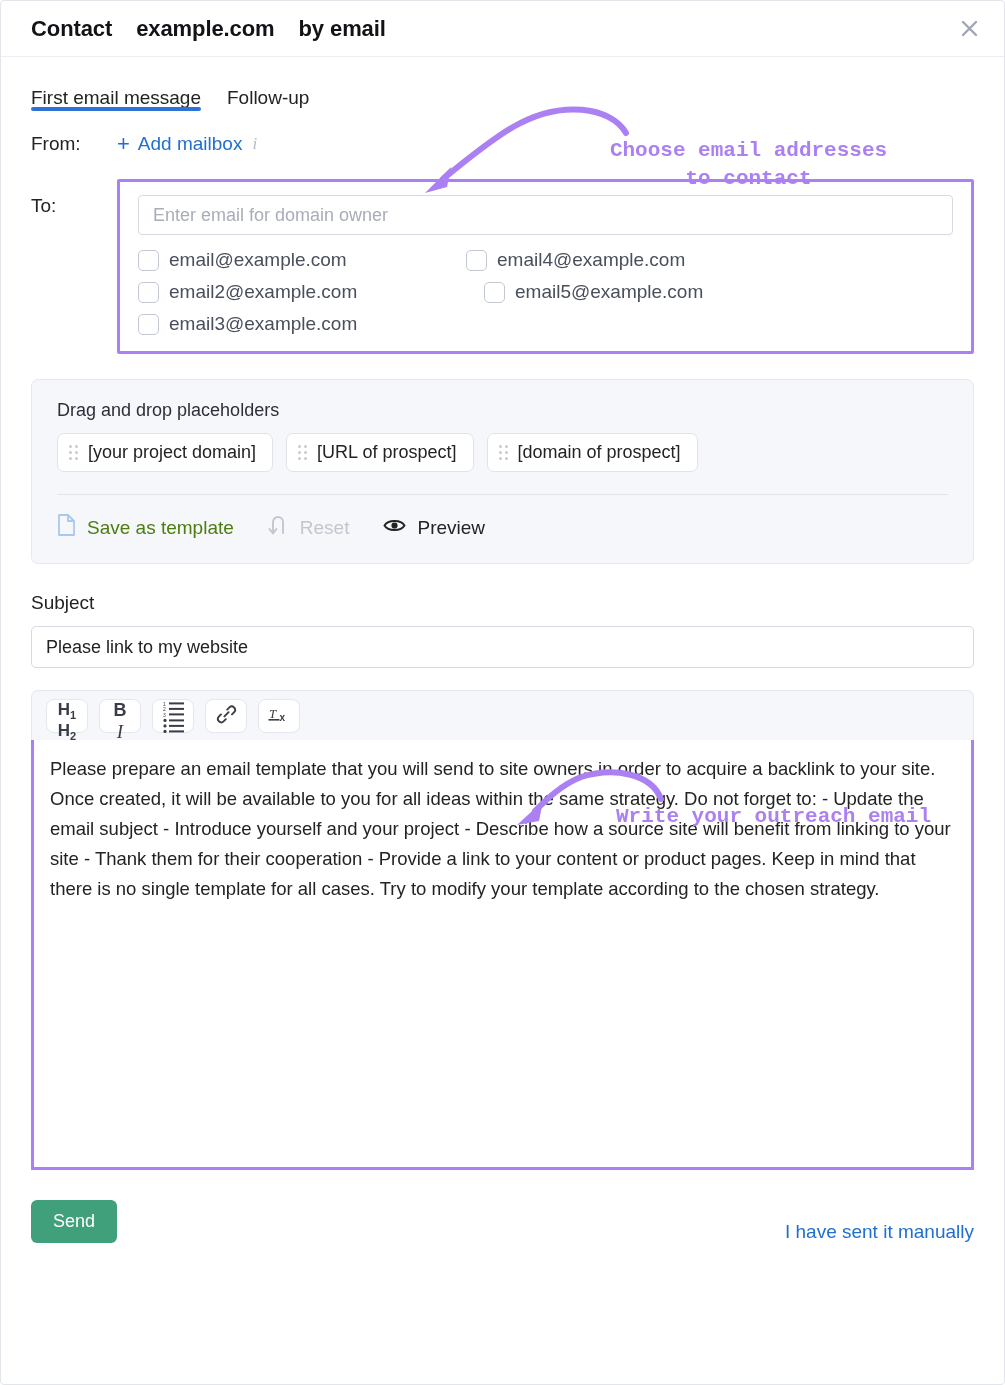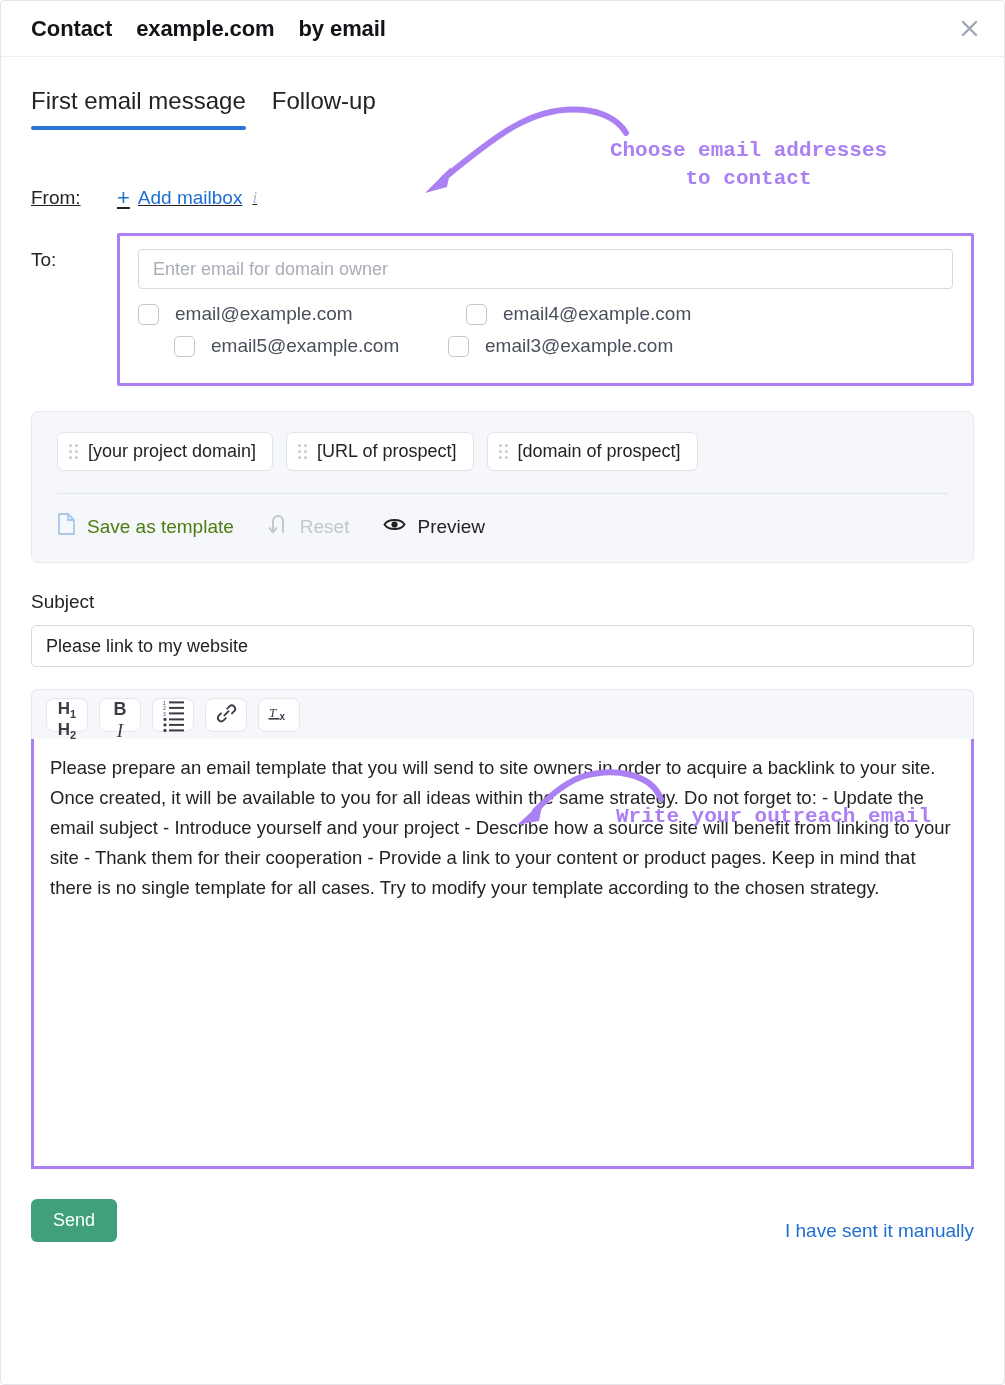--- a/index.html
+++ b/index.html
@@ -63,43 +63,42 @@
     position: relative;
   }
 
   
   .tabs {
     display: flex;
     gap: 26px;
     margin-top: 30px;
   }
   .tab {
-    font-size: 24px;
-    color: #232323;
-    padding-bottom: 15px;
+    font-size: 19px;
+    color: #232323;
+    padding-bottom: 2px;
     cursor: pointer;
     position: relative;
   }
   .tab.active { font-weight: normal; }
   .tab.active::after {
     content: "";
     position: absolute;
     left: 0; right: 0; bottom: 0;
     height: 4px;
     background: #2f72d6;
     border-radius: 2px;
   }
 
   
   .row-from {
     display: flex;
     align-items: center;
-    margin-top: 55px;
+    margin-top: 20px;
     height: 26px;
-    text-decoration: underline;
   }
   .row-label {
     font-size: 19px;
     color: #232323;
     width: 86px;
     flex: 0 0 86px;
   }
   .add-mailbox {
     display: inline-flex;
     align-items: center;
@@ -153,21 +152,21 @@
 
   .email-grid {
     margin-top: 14px;
     display: grid;
     grid-template-columns: 310px 1fr;
     row-gap: 10px;
   }
   .email-item {
     display: flex;
     align-items: center;
-    gap: 16px;
+    gap: 10px;
     cursor: pointer;
   }
   .email-item.col2-a { padding-left: 18px; }
   .email-item.col2-b { padding-left: 36px; }
   .chk {
     width: 21px;
     height: 21px;
     border: 1px solid #c3c7d1;
     border-radius: 5px;
     background: #fff;
@@ -388,35 +387,40 @@
         <input class="email-input" type="text" value="" placeholder="Enter email for domain owner" style="">
         <div class="email-grid">
           <label class="email-item">
             <span class="chk"></span>
             <span class="email-text">email@example.com</span>
           </label>
           <label class="email-item col2-a">
             <span class="chk"></span>
             <span class="email-text">email4@example.com</span>
           </label>
+          <label class="email-item">
+            <span class="chk"></span>
+            <span class="email-text">email2@example.com</span>
+          </label>
           <label class="email-item col2-b">
             <span class="chk"></span>
             <span class="email-text">email5@example.com</span>
           </label>
           <label class="email-item">
             <span class="chk"></span>
             <span class="email-text">email3@example.com</span>
           </label>
           <span></span>
         </div>
       </div>
     </div>
 
     
     <div class="ph-panel">
+      <div class="ph-title">Drag and drop placeholders</div>
       <div class="ph-chips">
         <div class="chip">
           <span class="grip">
               <i></i>
               <i></i>
               <i></i>
               <i></i>
               <i></i>
               <i></i>
             </span>

